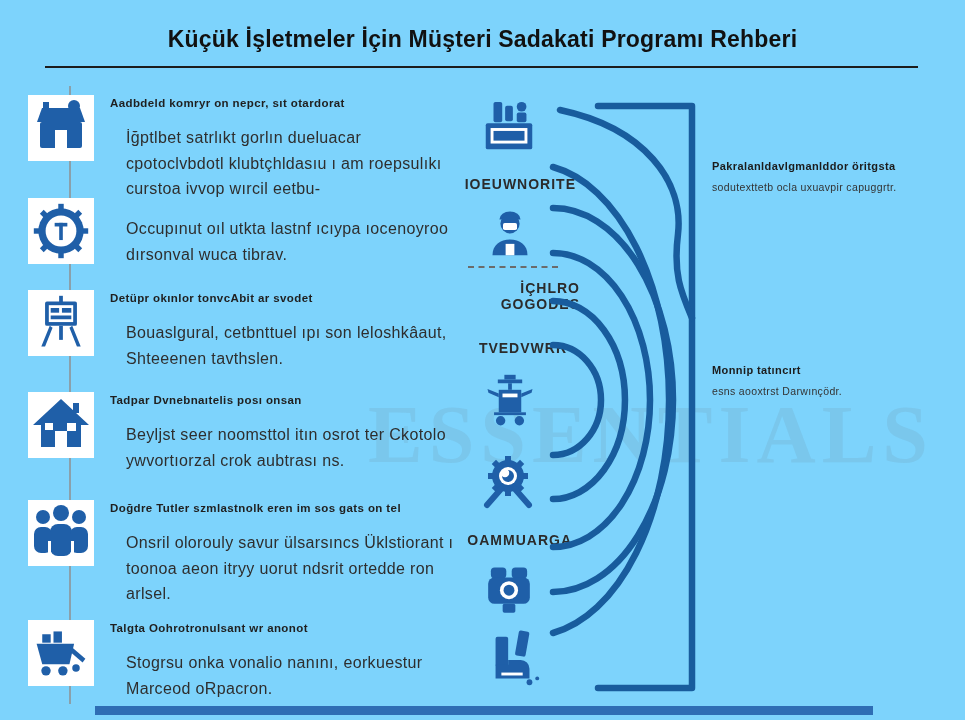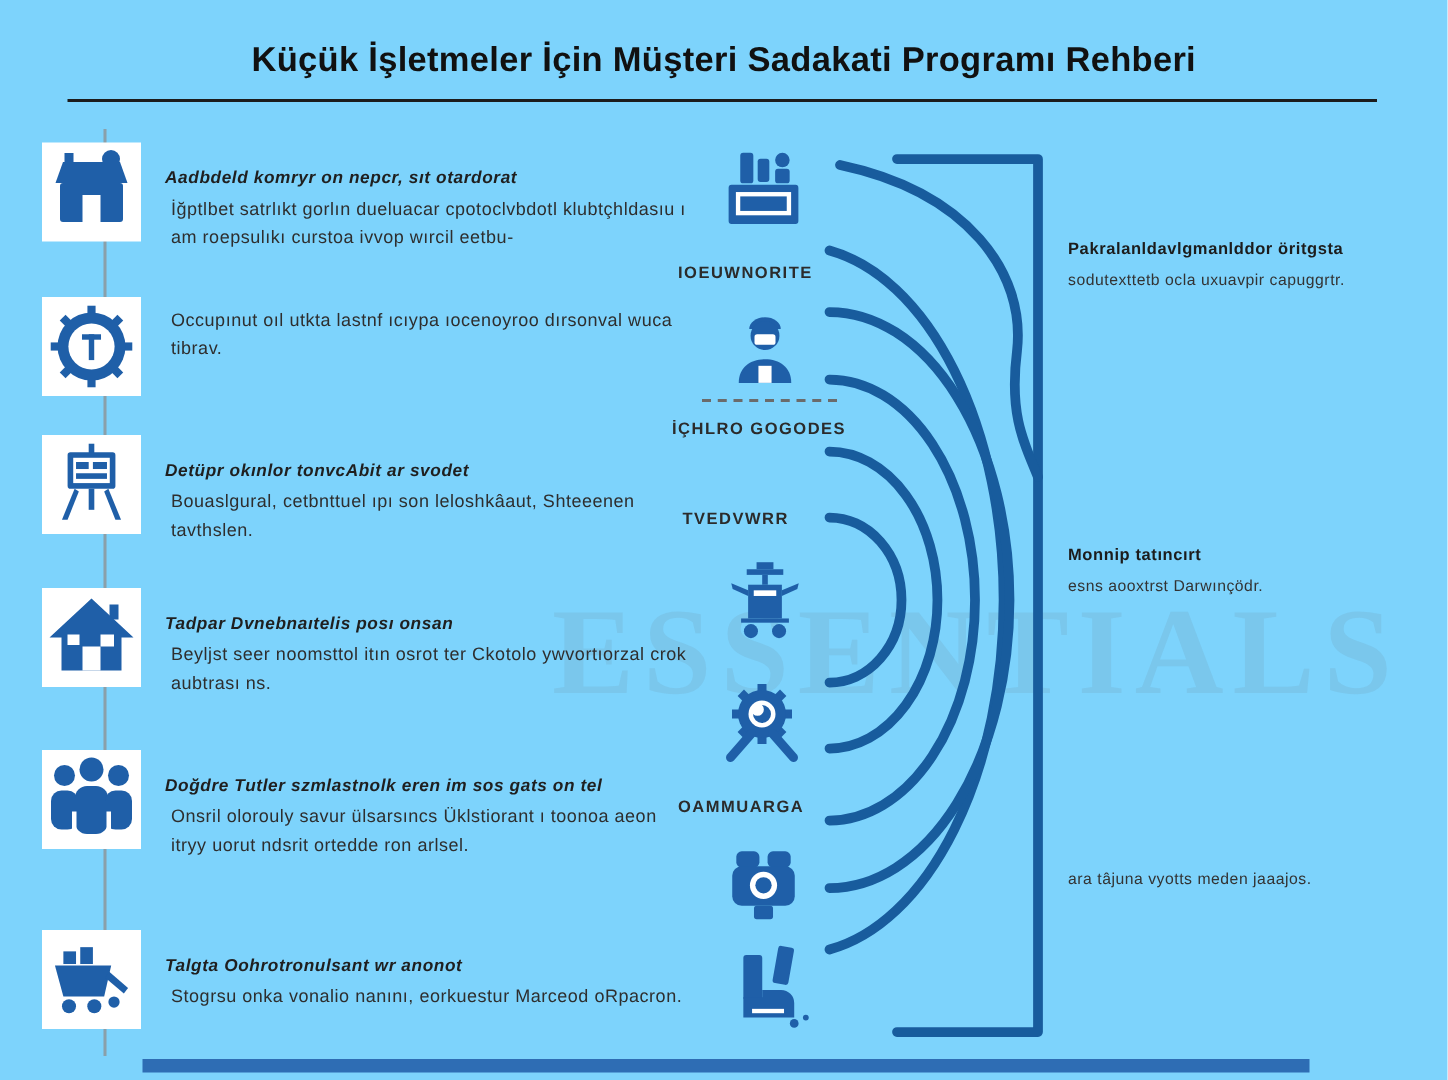--- a/index.html
+++ b/index.html
@@ -9,24 +9,24 @@
   }
   .title{
     position:absolute;top:26px;left:0;width:100%;text-align:center;
     font-size:23px;font-weight:bold;color:var(--c-title,#111);letter-spacing:.2px;
   }
   .title-rule{position:absolute;left:45px;top:66px;width:873px;height:2px;background:#1c1c1c;}
   .timeline{position:absolute;left:69px;top:86px;width:2px;height:618px;background:var(--c-timeline,#8f8f8f);opacity:.75;}
   .step{position:absolute;left:28px;width:442px;display:flex;gap:16px;}
   .step .icn{flex:0 0 66px;height:66px;display:flex;align-items:center;justify-content:center;background:#fff;color:var(--c-primary,#1f5fa8);}
   .step .txt{padding-top:2px;}
-  .step h3{margin:16px 0 5px 0;font-size:11.5px;font-weight:bold;color:#1f1f1f;letter-spacing:.4px;font-style:italic;}
-  .step p{margin:4px;font-size:12px;color:var(--c-body,#2e2e2e);letter-spacing:.35px;line-height:1.6;max-width:348px;}
+  .step h3{margin:0 0 5px 0;font-size:11.5px;font-weight:bold;color:#1f1f1f;letter-spacing:.4px;}
+  .step p{margin:16px;font-size:16px;color:var(--c-body,#2e2e2e);letter-spacing:.35px;line-height:1.6;max-width:348px;}
   .cicon{position:absolute;display:flex;align-items:center;justify-content:center;color:var(--c-primary,#1f5fa8);background:transparent;}
-  .clabel{position:absolute;text-align:left;font-size:11px;font-weight:bold;color:#2b2b2b;letter-spacing:1px;}
+  .clabel{position:absolute;text-align:right;font-size:14px;font-weight:bold;color:#2b2b2b;letter-spacing:1px;}
   .dashed-div{position:absolute;left:468px;top:266px;width:90px;border-top:2px dashed #6b6b6b;}
   .note{position:absolute;left:712px;width:238px;}
   .note h4{margin:0 0 4px 0;font-size:11px;font-weight:bold;color:#1c1c1c;letter-spacing:.4px;line-height:1.5;}
   .note p{margin:0;font-size:10.5px;color:#333;letter-spacing:.35px;line-height:1.55;}
   .watermark{
     position:absolute;left:368px;top:388px;font-family:"Liberation Serif",serif;
     font-size:82px;font-weight:bold;color:rgba(100,100,100,0.10);letter-spacing:6px;pointer-events:none;
   }
   .arcs{position:absolute;left:0;top:0;pointer-events:none;}
   .arcs path{fill:none;stroke:var(--c-arc,#185c9d);stroke-width:6.5;stroke-linecap:round;stroke-linejoin:round;}
@@ -253,17 +253,16 @@
 
   <div class="note" style="top:158px">
     <h4>Pakralanldavlgmanlddor öritgsta</h4>
     <p>sodutexttetb ocla uxuavpir capuggrtr.</p>
   </div>
   <div class="note" style="top:362px">
     <h4>Monnip tatıncırt</h4>
     <p>esns aooxtrst Darwınçödr.</p>
   </div>
   <div class="note" style="top:578px">
-    <p>ara tâjuna vyotts meden jaaajos.</p>
   </div>
 
   <div class="footer-bar"></div>
 </div>
 
 </body></html>

